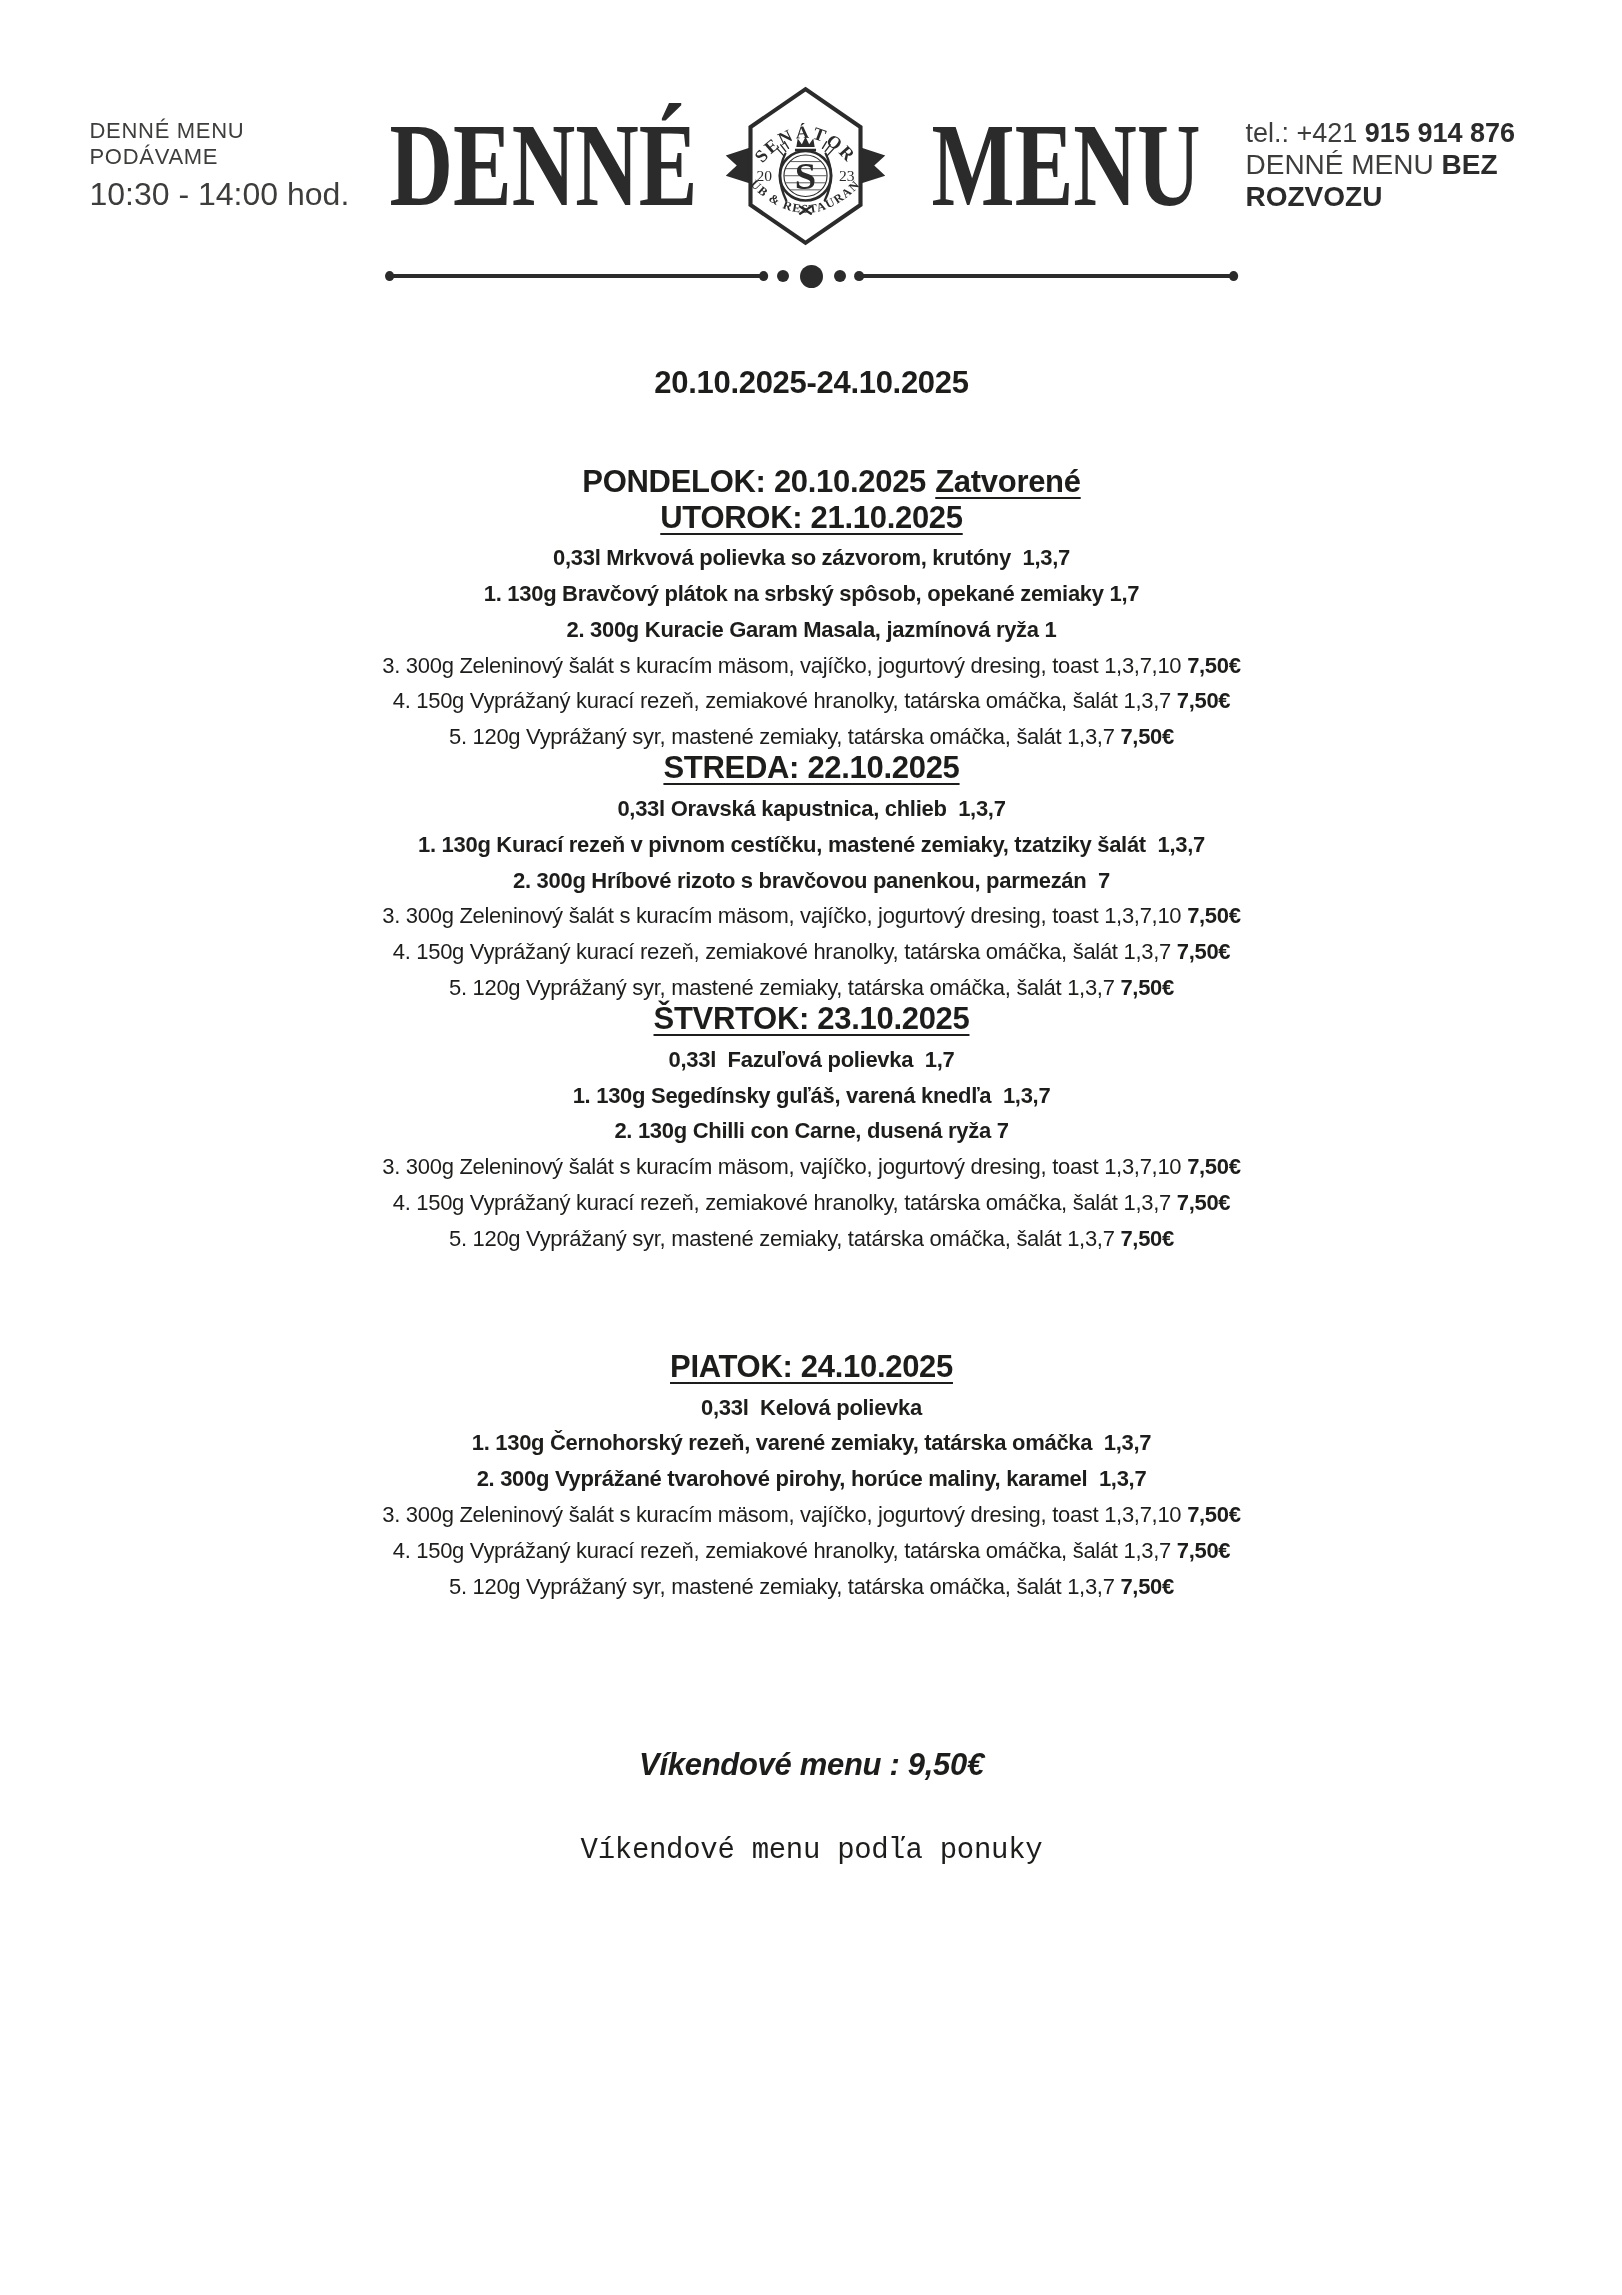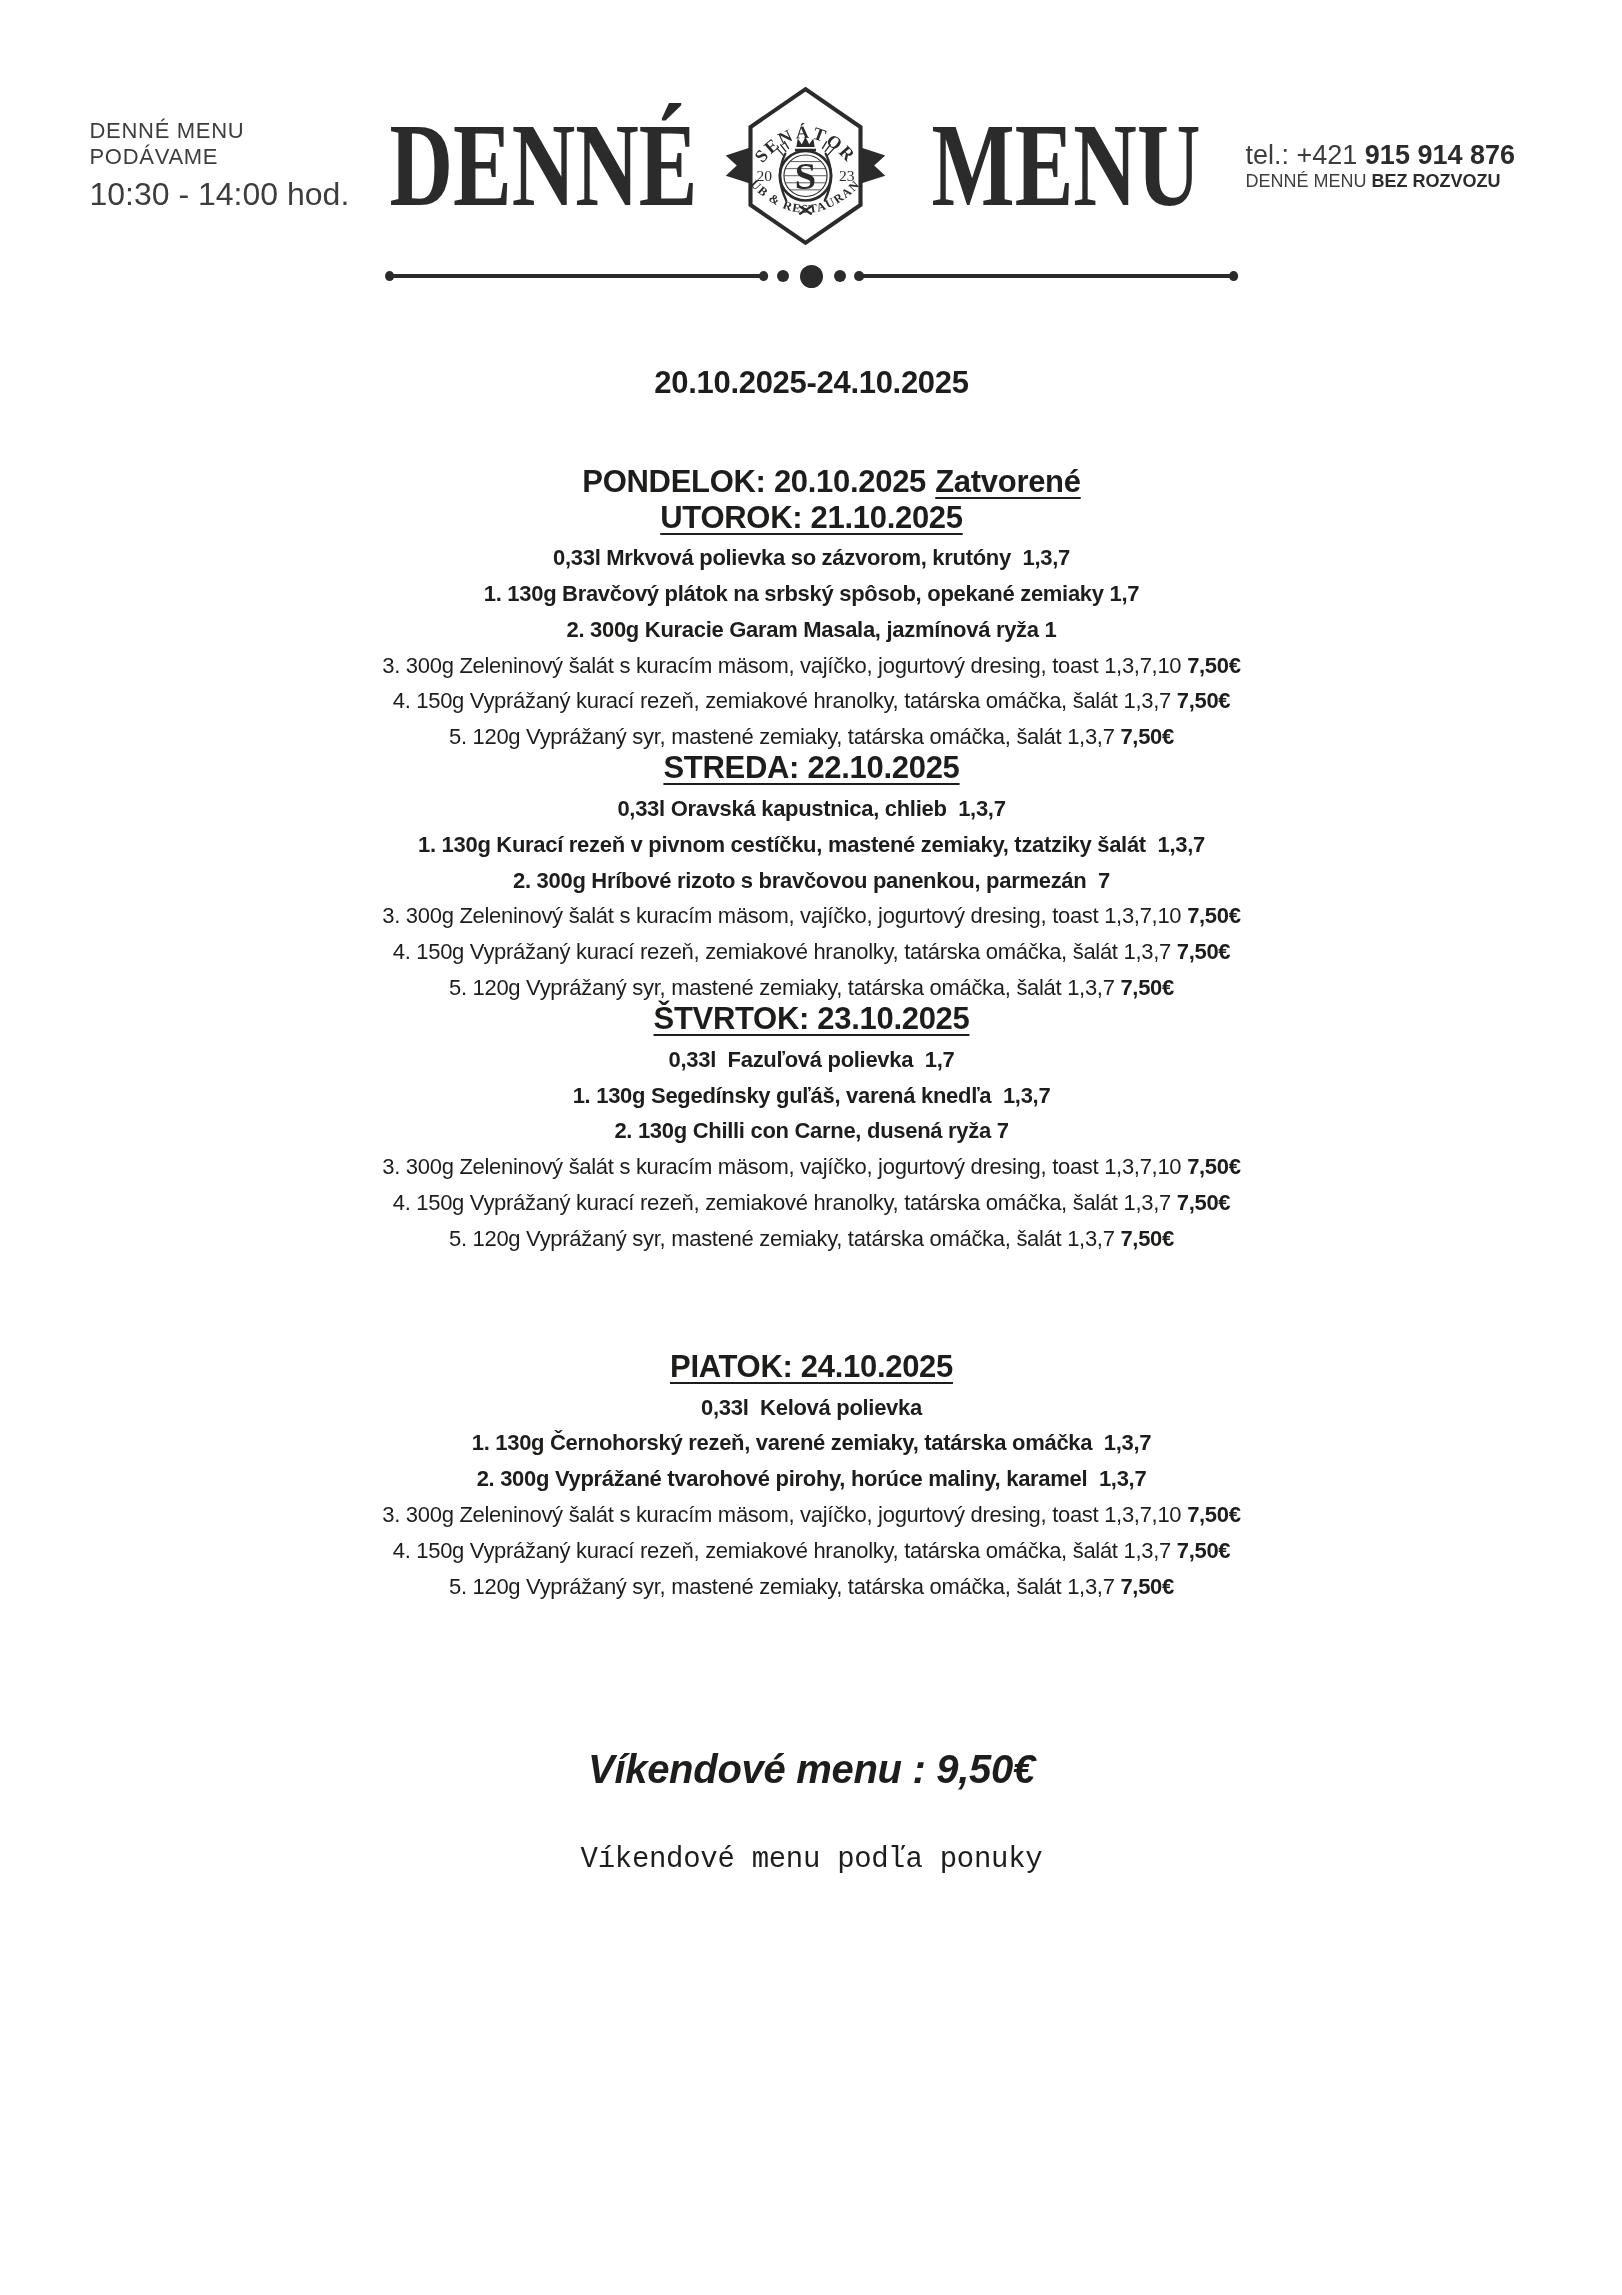--- a/index.html
+++ b/index.html
@@ -18,21 +18,21 @@
   .who .l1{font-size:22px;letter-spacing:0.7px;}
   .who .l2{font-size:32px;margin-top:6.5px;}
   .bigword{width:330px;display:flex;justify-content:center;overflow:visible;}
   .bigword span{
     font-family:"Liberation Serif",serif;font-weight:bold;font-size:110px;
     transform:scale(0.80,1.08);white-space:nowrap;color:#2b2b2b;
   }
   .logo{flex:0 0 auto;}
   .contact{width:288px;text-align:left;color:#3d3d3b;}
   .contact .l1{font-size:27px;}
-  .contact .l2{font-size:18px;margin-top:0;}
+  .contact .l2{font-size:28px;margin-top:0;}
   .contact b{color:#2b2b2b;}
   
   .divider{display:flex;align-items:center;margin:0 auto;}
   .divider .seg{flex:1;height:3.3px;background:#2b2b2b;border-radius:2px;position:relative;}
   .divider .seg::before,.divider .seg::after{
     content:"";position:absolute;top:50%;transform:translate(-50%,-50%);
     width:9.8px;height:9.8px;border-radius:50%;background:#2b2b2b;
   }
   .divider .seg::before{left:0;}
   .divider .seg::after{left:100%;}
@@ -46,21 +46,21 @@
   .closed-line{margin-top:63px;font-size:31px;font-weight:bold;padding-left:40px;}
   .closed-line .u{margin-left:9.2px;text-decoration:underline;text-decoration-thickness:2px;text-underline-offset:4.6px;}
   .day{}
   .day.piatok{margin-top:97px;}
   .day h3{
     margin:0;font-size:31px;font-weight:bold;display:inline-block;
     text-decoration:underline;text-decoration-thickness:2px;text-underline-offset:5.2px;
   }
   .line{font-size:22px;margin-top:9.8px;white-space:pre-wrap;}
   .line.b{font-weight:bold;}
-  .wk-title{margin-top:147px;font-size:40px;font-weight:bold;font-style:italic;}
+  .wk-title{margin-top:147px;font-size:31px;font-weight:bold;font-style:italic;}
   .wk-sub{margin-top:51px;font-size:29px;font-family:Liberation Mono, monospace;}
 </style>
 </head>
 <body>
 
 <header class="header">
   <div class="who">
     <div class="l1">DENNÉ MENU PODÁVAME</div>
     <div class="l2">10:30 - 14:00 hod.</div>
   </div>

